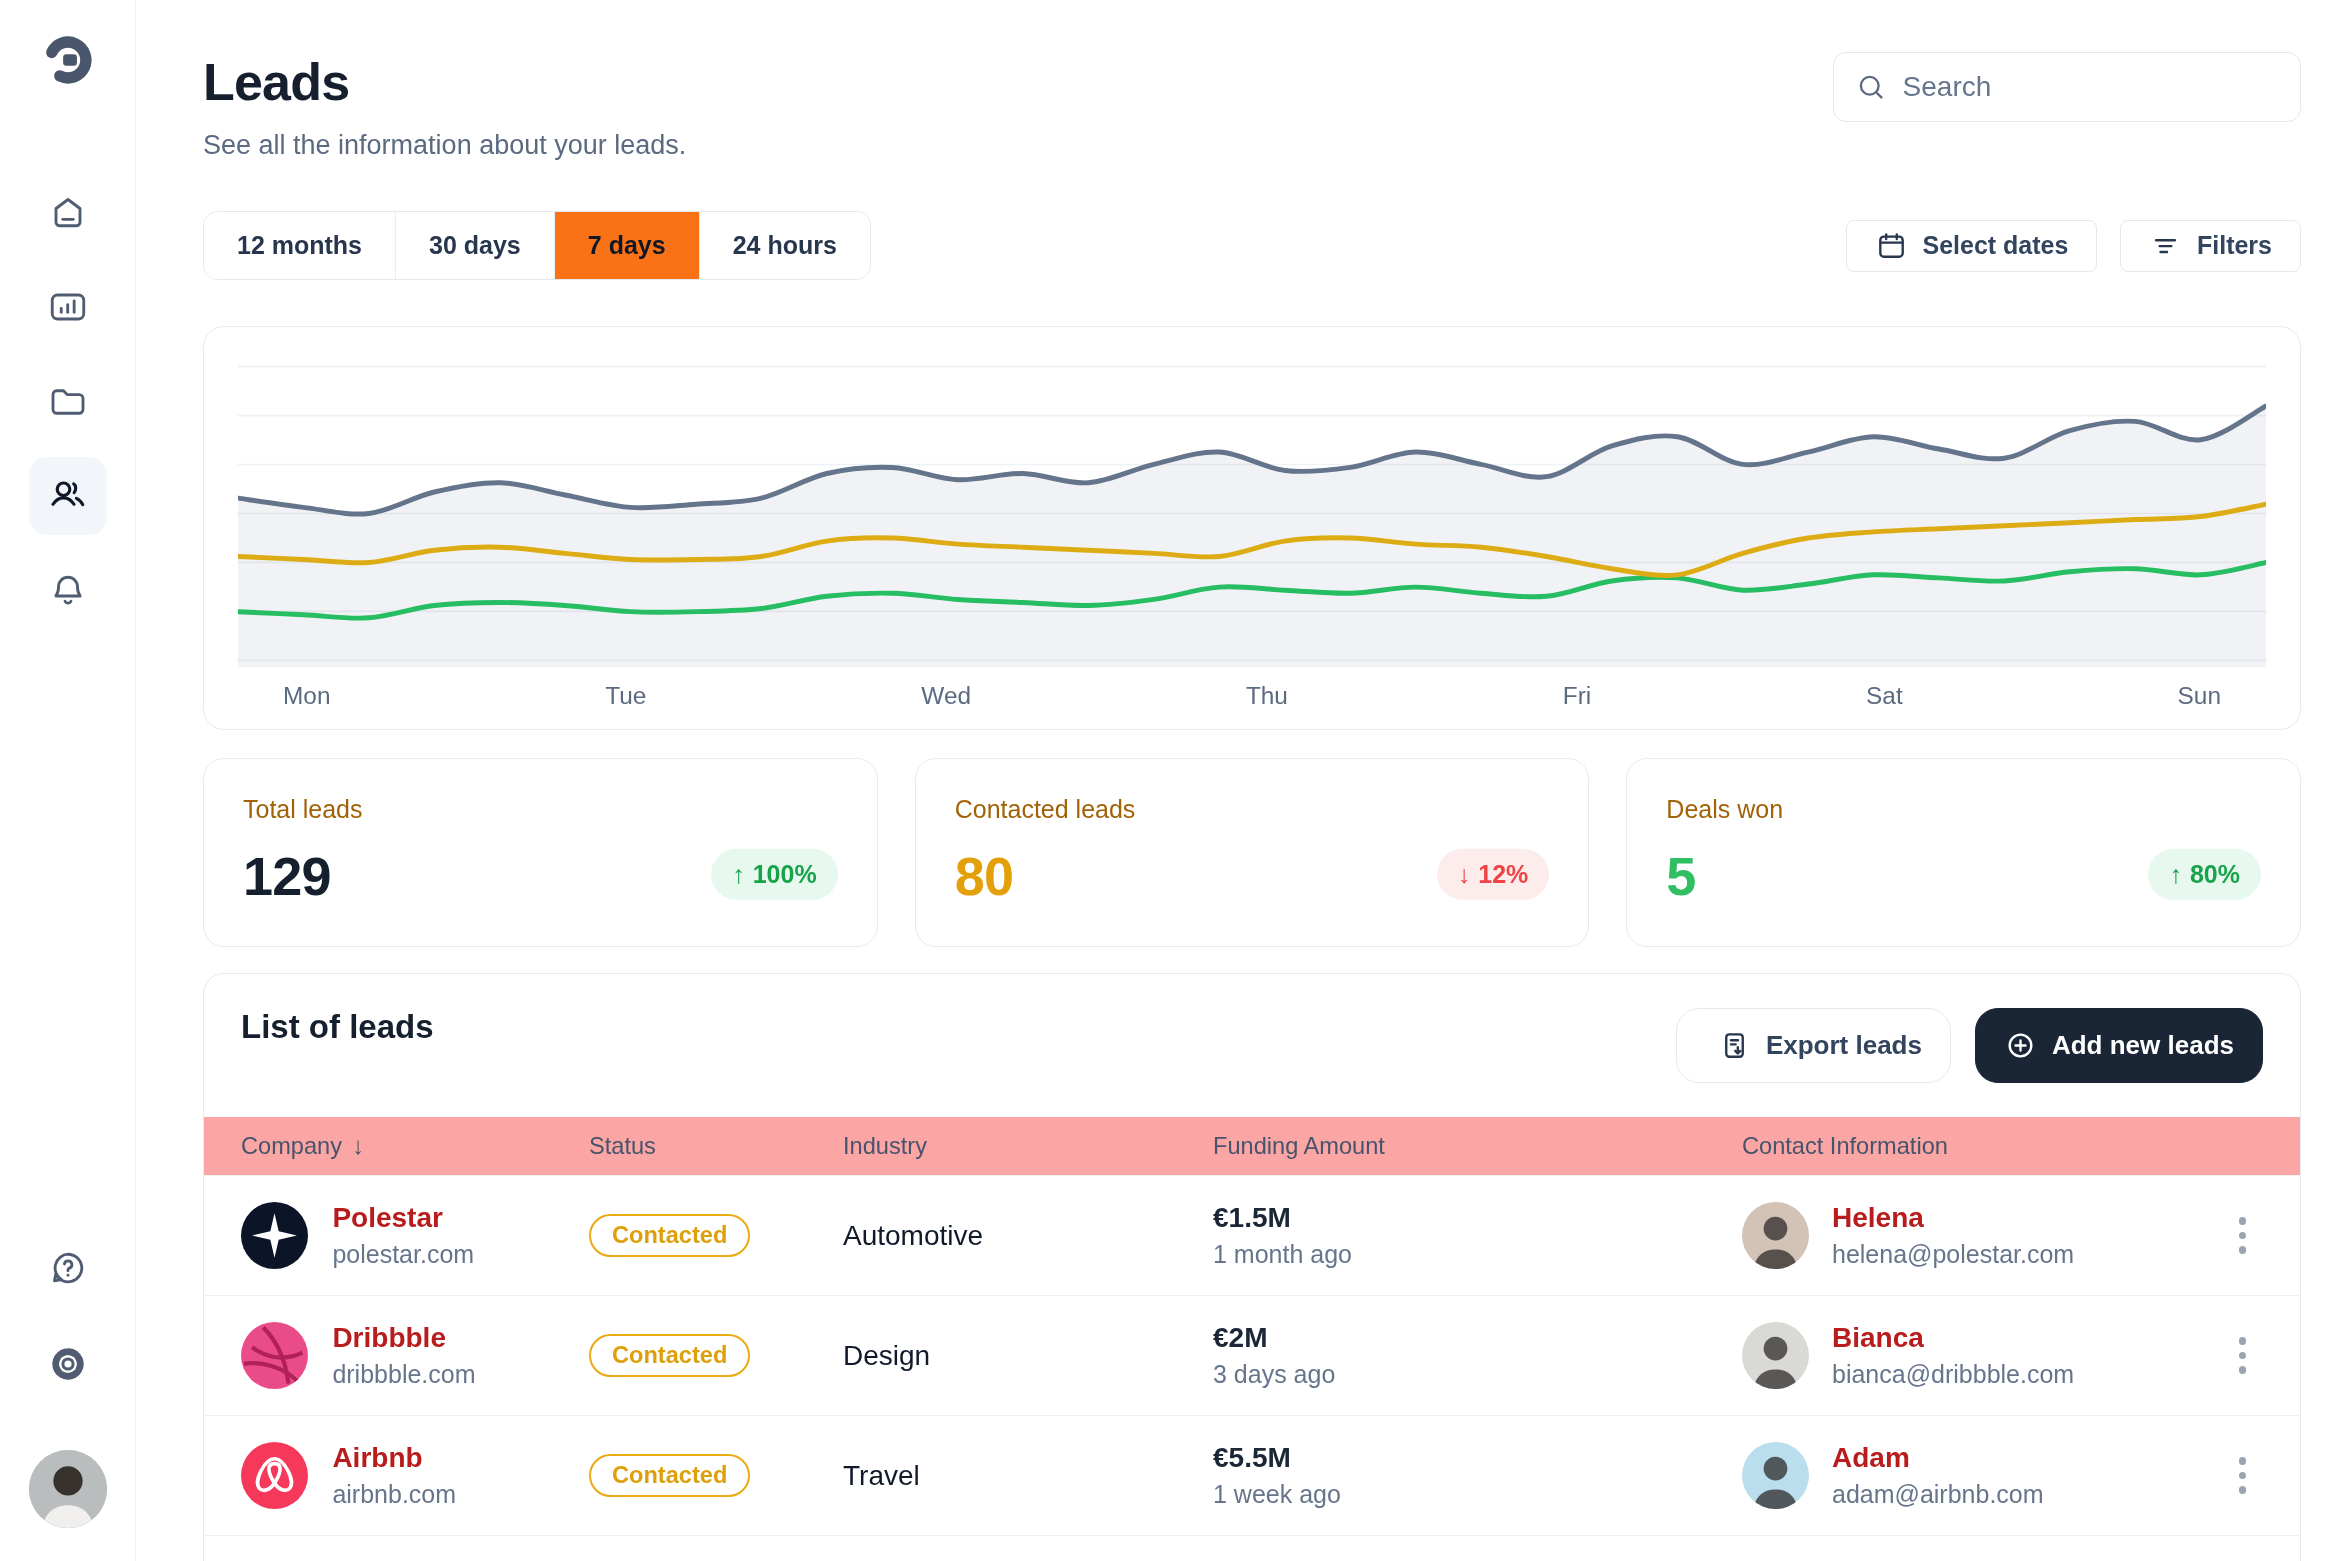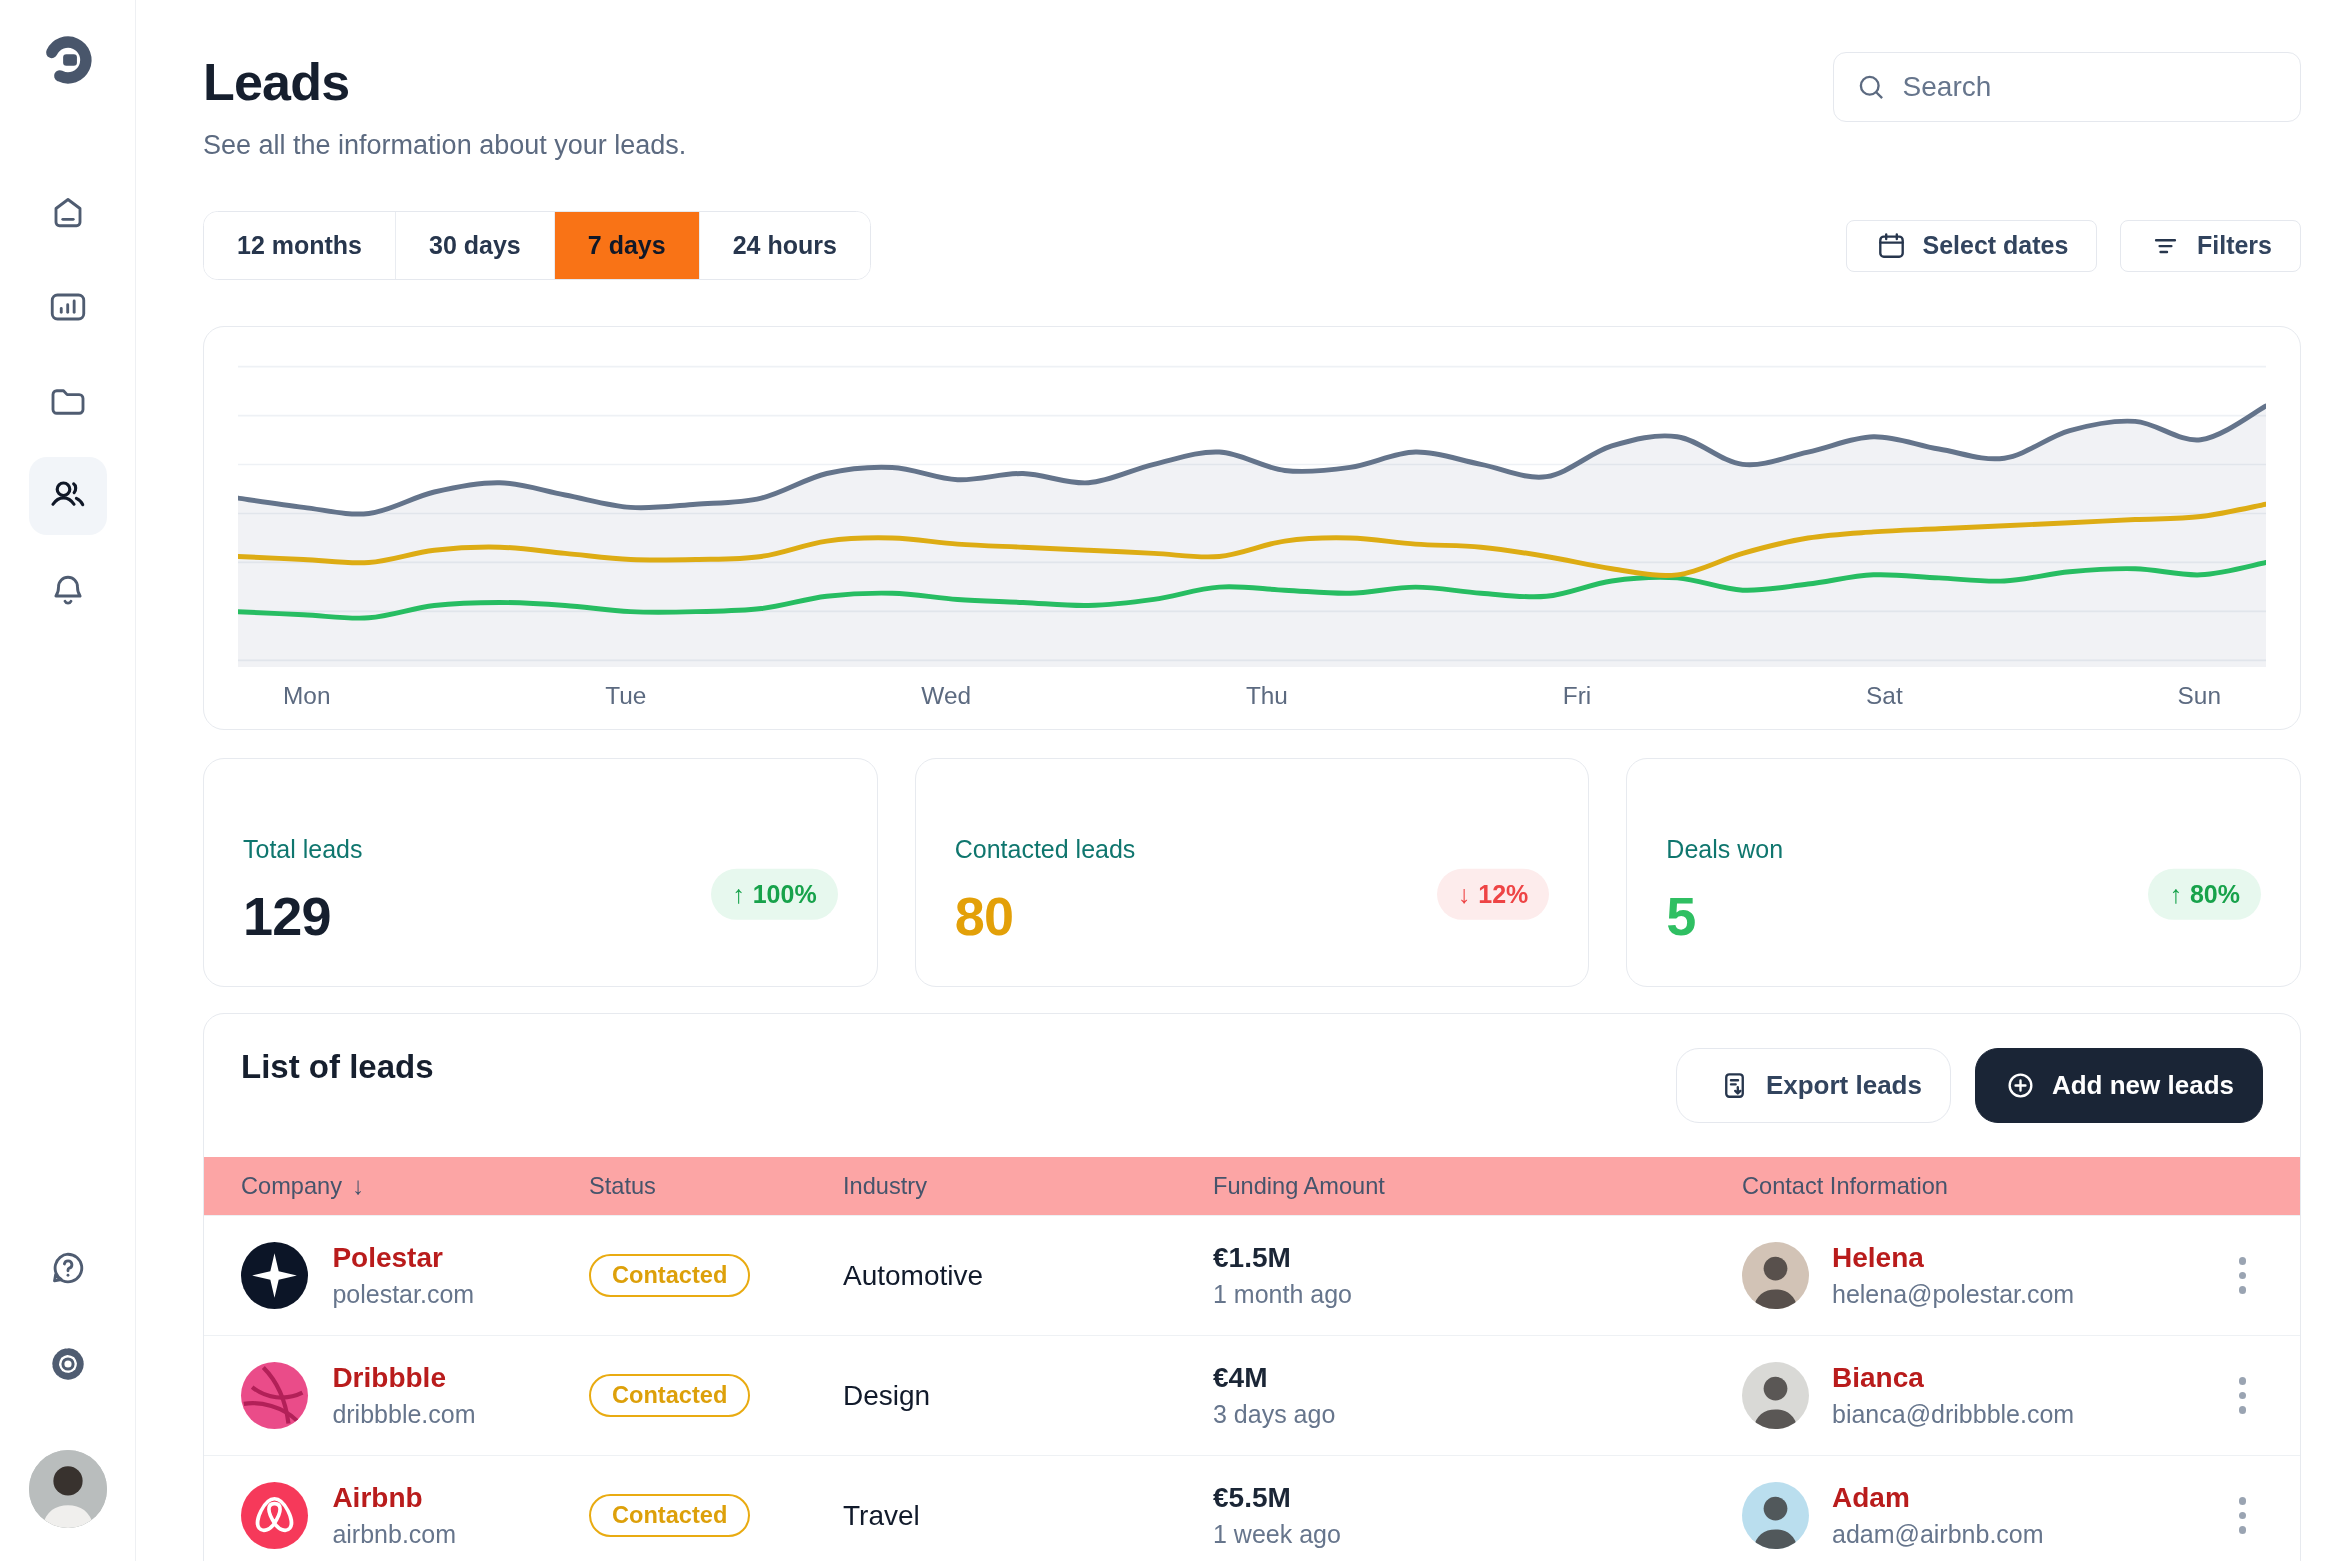--- a/index.html
+++ b/index.html
@@ -53,21 +53,21 @@
     padding:33px 34px 19.5px; display:flex; flex-direction:column; background:#fff; }
   .chart-wrap { flex:1; position:relative; }
   .chart-wrap svg { width:100%; height:100%; display:block; }
   .xlabels { display:flex; justify-content:space-between; padding:0 45px; margin-top:14.6px;
     font-size:24.4px; color:#5c6a80; }
 
   
   .stats { display:flex; gap:37px; margin-top:28px; }
   .stat-card { flex:1; border:1.6px solid #e7eaef; border-radius:21px; padding:36px 39px 39px;
     background:#fff; position:relative; }
-  .stat-label { font-size:25px; color:#0f766e;margin-top:40px; }
+  .stat-label { font-size:25px; color:#a16207; }
   .stat-value { font-size:54px; font-weight:700; margin-top:21px; letter-spacing:-0.8px; }
   .badge { position:absolute; right:39px; top:50%; transform:translateY(-8%);
     font-size:25px; font-weight:700; border-radius:812px; padding:11.4px 21px; display:flex; gap:8.1px; }
   .badge.up { background:#e7f8ee; color:#17a24b; }
   .badge.down { background:#fdecec; color:#ee4445; }
 
   
   .leads-card { margin-top:26px; border:1.6px solid #e7eaef; border-radius:21px; background:#fff; overflow:hidden; }
   .leads-head { display:flex; justify-content:space-between; padding:34px 37px; }
   .leads-title { font-size:33px; font-weight:700; color:#161f2e; }
@@ -361,21 +361,21 @@
                 </svg>
               </div>
       <div>
         <div class="cname">Dribbble</div>
         <div class="cdomain">dribbble.com</div>
       </div>
     </div>
     <div><span class="pill">Contacted</span></div>
     <div class="industry">Design</div>
     <div>
-      <div class="famount">€4M</div>
+      <div class="famount">€2M</div>
       <div class="fwhen">3 days ago</div>
     </div>
     <div class="contact">
       <div class="avatar" style="background: rgb(217, 217, 214);">
                 <svg viewBox="0 0 48 48">
                   <circle cx="24" cy="19" r="8.5" fill="rgba(40,36,34,0.72)"></circle>
                   <path d="M8 48 c2-10 8-14 16-14 s14 4 16 14 Z" fill="rgba(40,36,34,0.72)"></path>
                 </svg>
               </div>
       <div>

